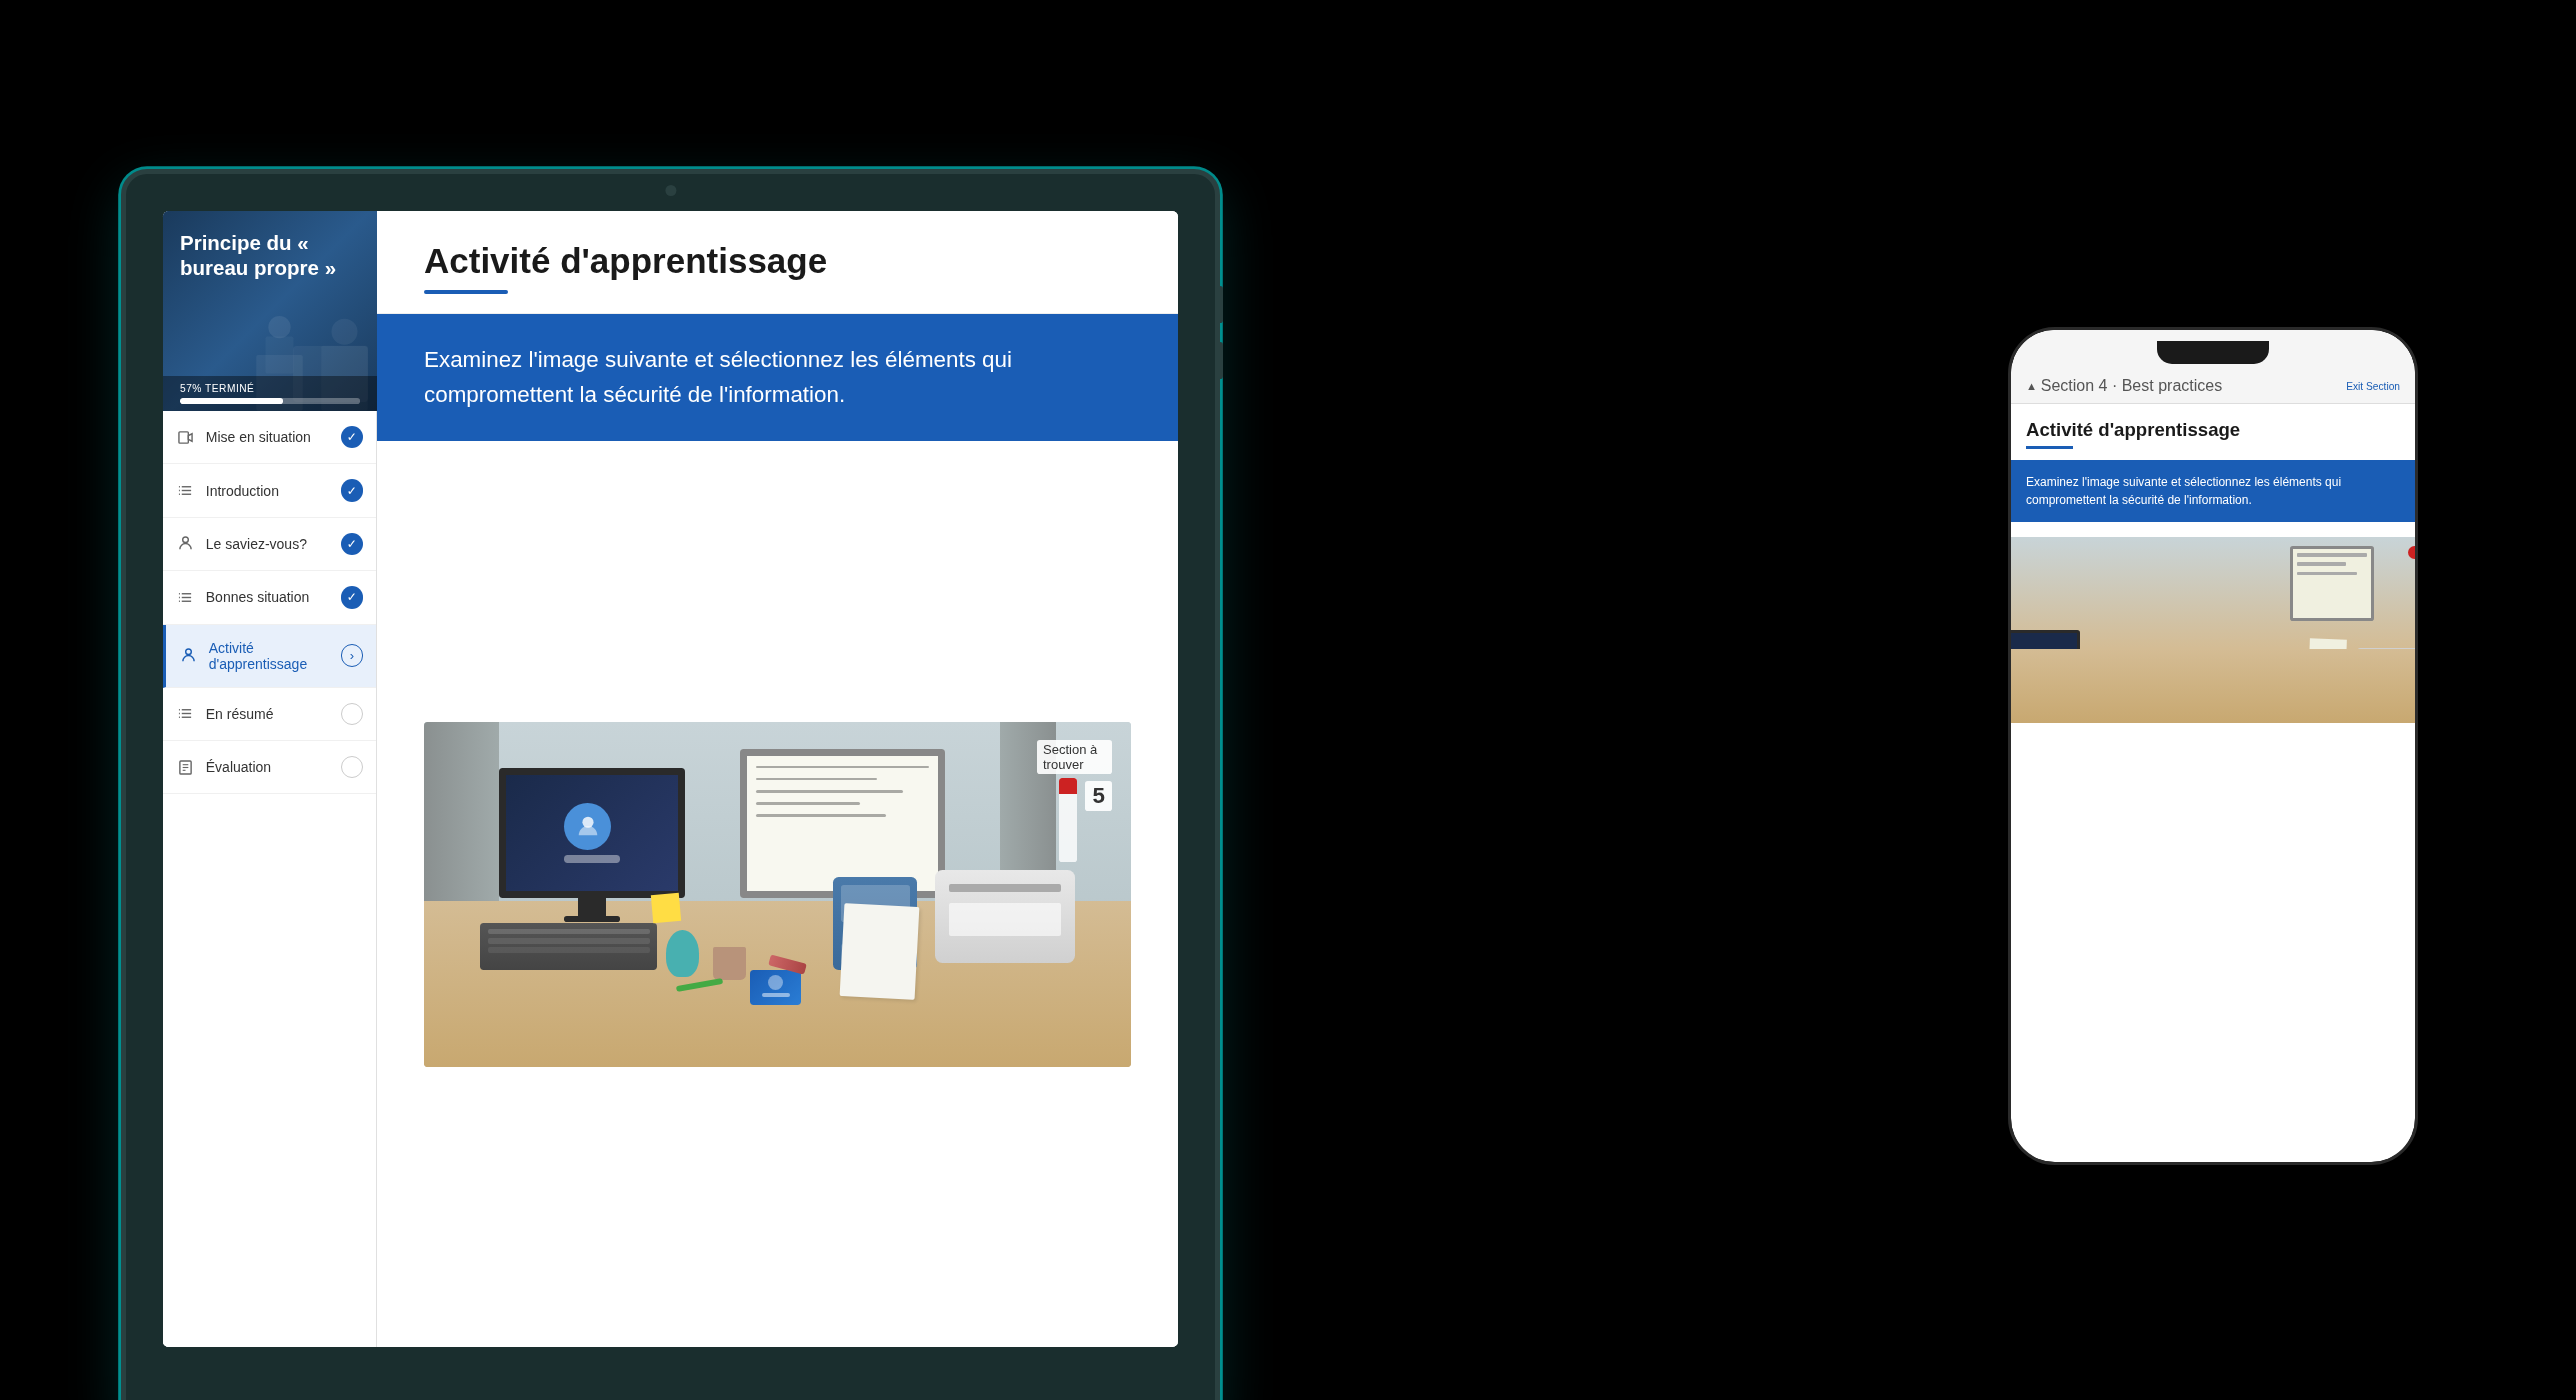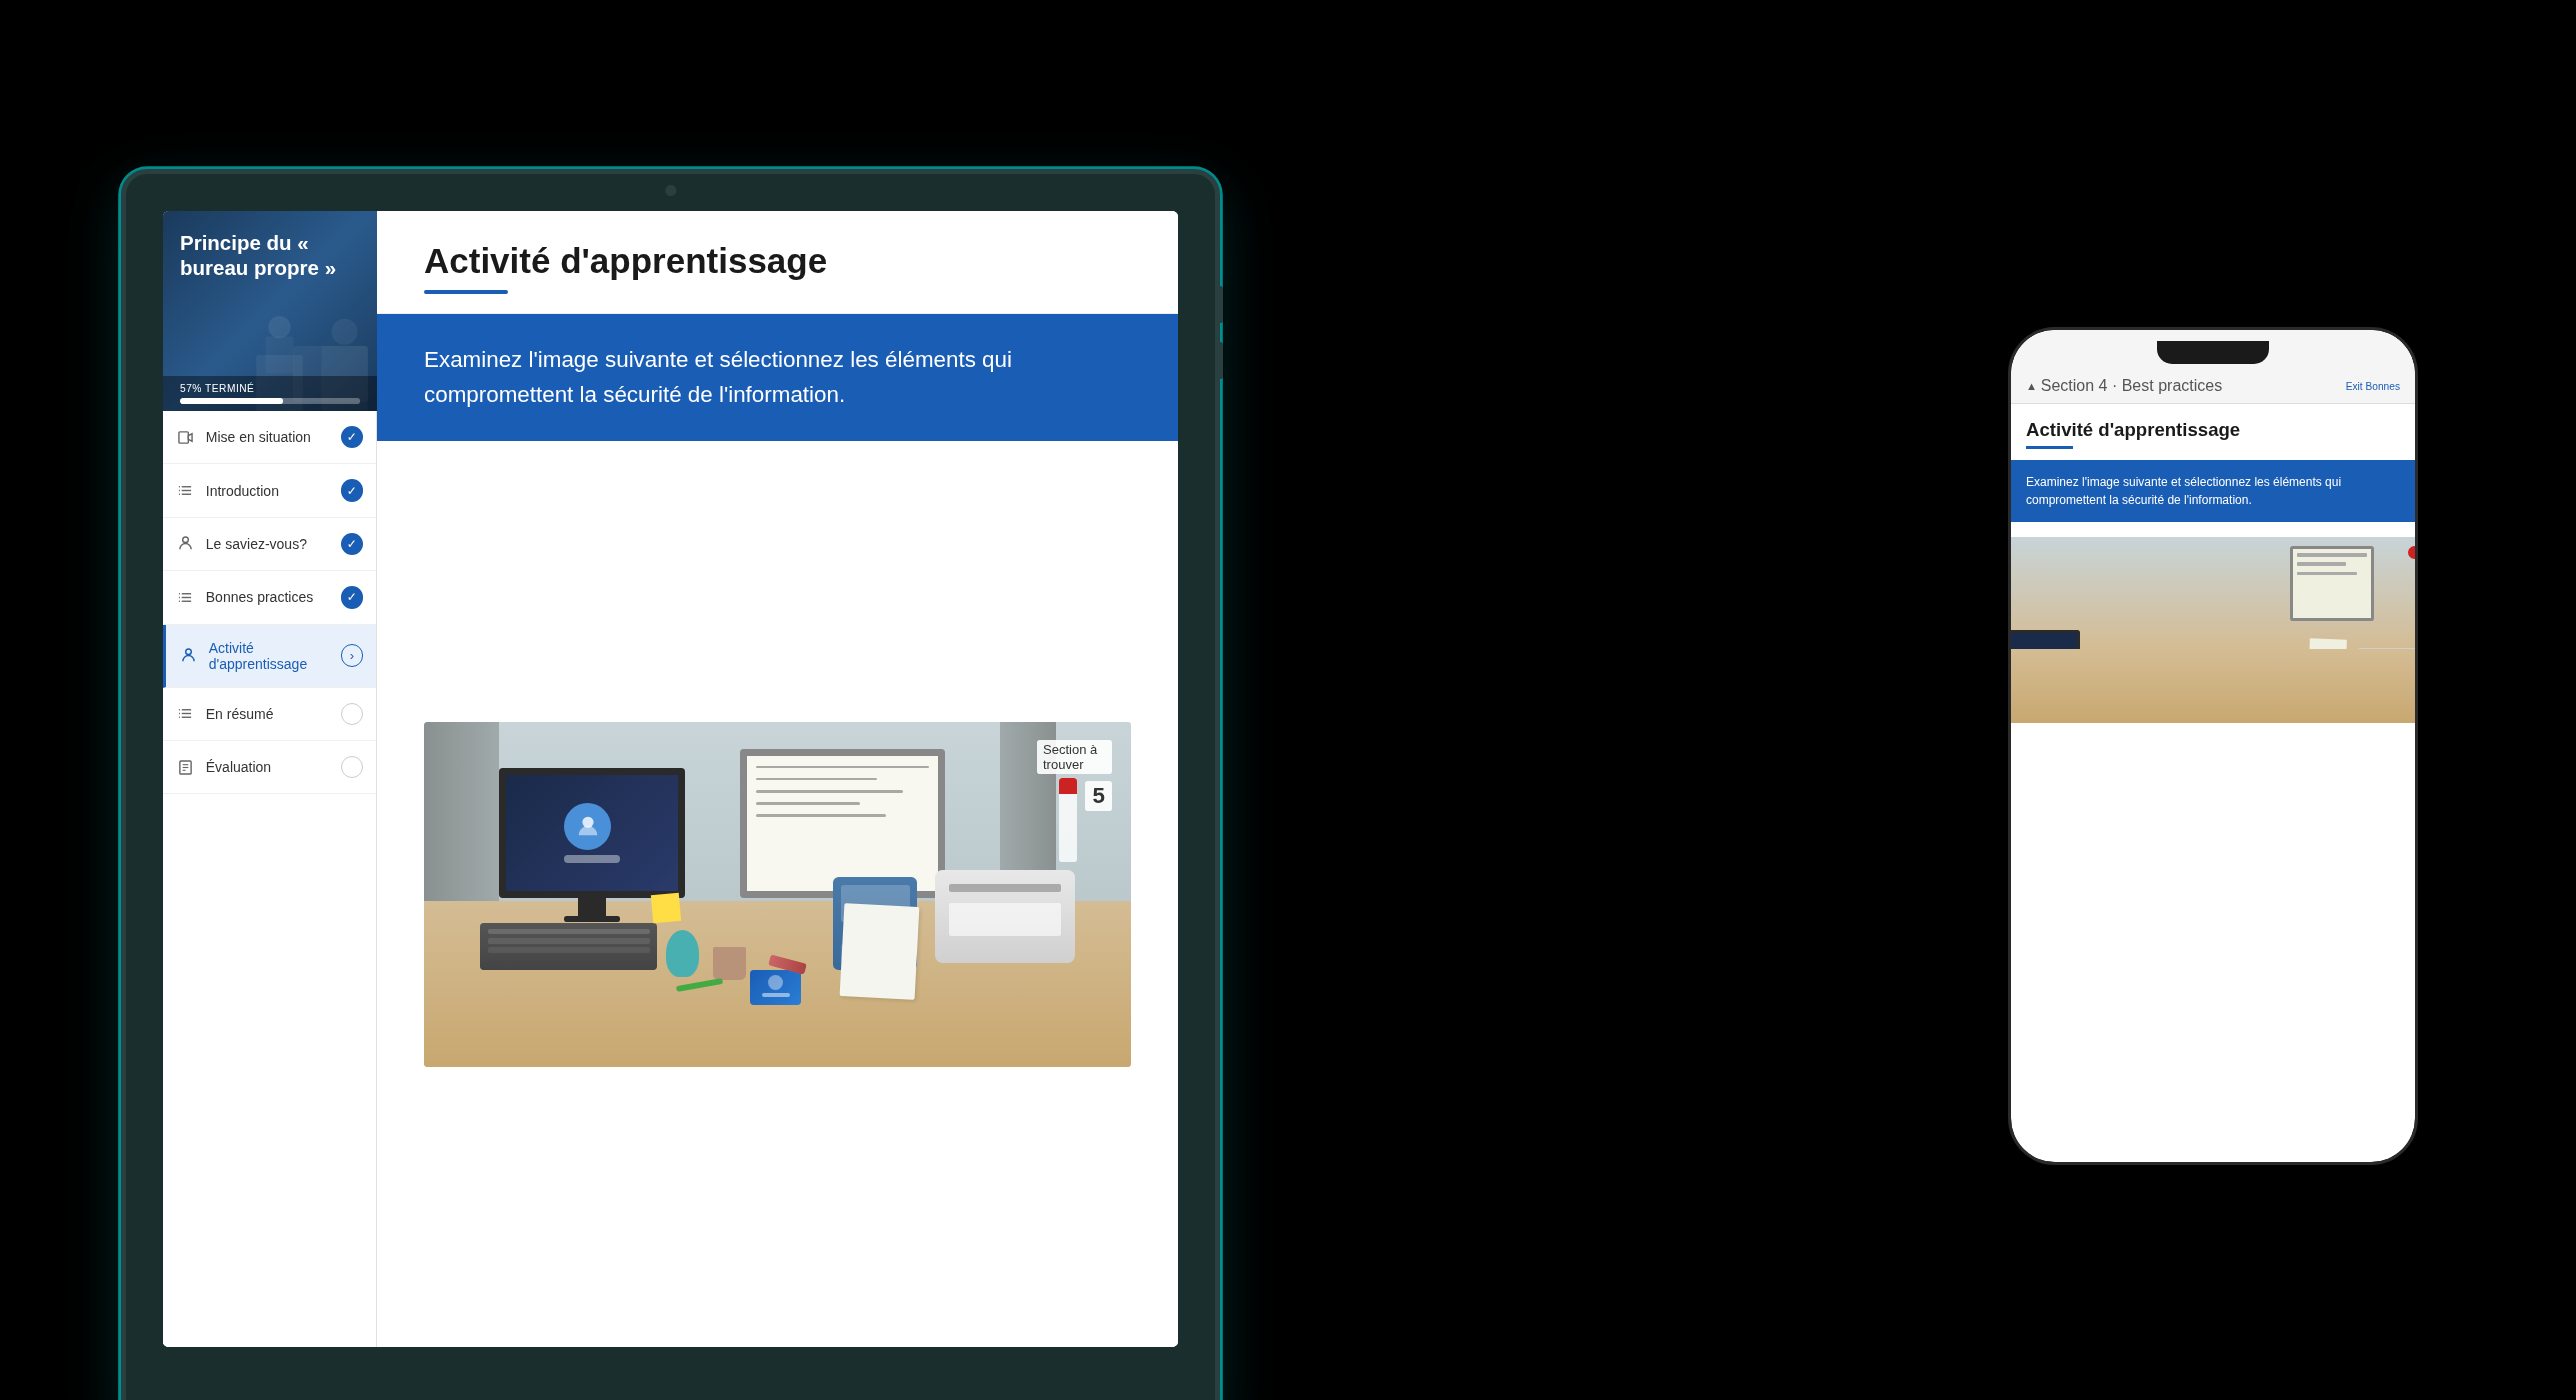--- a/index.html
+++ b/index.html
@@ -773,21 +773,21 @@
               <div class="nav-item-icon">
                 <svg width="15" height="15" viewBox="0 0 16 16" fill="none">
                   <line x1="4" y1="4" x2="14" y2="4" stroke="#666" stroke-width="1.5"></line>
                   <line x1="4" y1="8" x2="14" y2="8" stroke="#666" stroke-width="1.5"></line>
                   <line x1="4" y1="12" x2="14" y2="12" stroke="#666" stroke-width="1.5"></line>
                   <line x1="1" y1="4" x2="2" y2="4" stroke="#666" stroke-width="1.5"></line>
                   <line x1="1" y1="8" x2="2" y2="8" stroke="#666" stroke-width="1.5"></line>
                   <line x1="1" y1="12" x2="2" y2="12" stroke="#666" stroke-width="1.5"></line>
                 </svg>
               </div>
-              <div class="nav-item-label">Bonnes practices</div>
+              <div class="nav-item-label">Bonnes situation</div>
               <div class="nav-check completed">✓</div>
             </div>
 
             <div class="nav-item active">
               <div class="nav-item-icon">
                 <svg width="15" height="15" viewBox="0 0 16 16" fill="none">
                   <circle cx="8" cy="4" r="3" stroke="#1a5db5" stroke-width="1.5"></circle>
                   <path d="M2 14c0-3.3 2.7-6 6-6s6 2.7 6 6" stroke="#1a5db5" stroke-width="1.5"></path>
                 </svg>
               </div>
@@ -934,21 +934,21 @@
   <div class="phone-wrapper">
     <div class="phone-body">
       <div class="phone-notch"></div>
       <div class="phone-screen">
 
         <div class="phone-top-bar">
           <div class="phone-top-left">
             <span class="chevron-up">▲</span>
             <span class="phone-section-label">Section 4 · Best practices</span>
           </div>
-          <button class="phone-exit-btn">Exit Bonnes</button>
+          <button class="phone-exit-btn">Exit Section</button>
         </div>
 
         <div class="phone-main">
           <div class="phone-title">Activité d'apprentissage</div>
           <div class="phone-underline"></div>
           <div class="phone-blue-band">
             <div class="phone-description">Examinez l'image suivante et sélectionnez les éléments qui compromettent la sécurité de l'information.</div>
           </div>
         </div>
 

